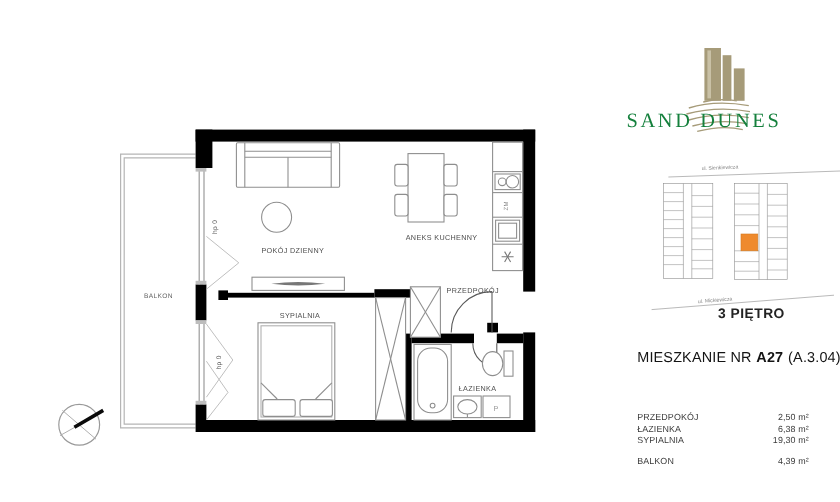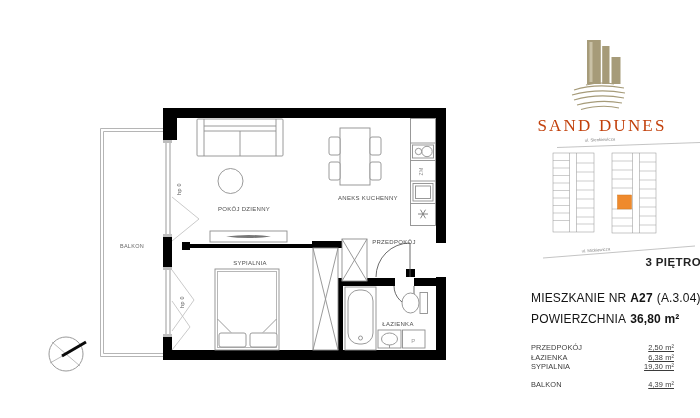--- a/index.html
+++ b/index.html
@@ -1,32 +1,32 @@
 <!DOCTYPE html>
 <html><head>
 <meta charset="utf-8">
 <style>
   html,body{margin:0;padding:0;background:#ffffff;}
   .page{position:relative;width:700px;height:418px;background:#fff;overflow:hidden;
         font-family:"Liberation Sans",sans-serif;}
   .abs{position:absolute;}
   svg{display:block;}
   .plan-label{font-family:"Liberation Sans",sans-serif;}
-  .brand-text{left:522px;top:91px;width:160px;text-align:center;
+  .brand-text{left:522px;top:91px;width:160px;
       font-family:"Liberation Serif",serif;font-size:17px;letter-spacing:2.2px;
-      color:#c2410c;white-space:nowrap;margin-top:25px;}
-  .floor-label{left:563px;top:256px;width:138px;text-align:right;
+      color:#15803d;white-space:nowrap;}
+  .floor-label{left:516px;top:256px;width:138px;text-align:right;
       font-size:11.5px;font-weight:600;letter-spacing:.4px;color:#232323;}
   .unit-line{left:531px;font-size:12px;color:#141414;letter-spacing:.15px;white-space:nowrap;}
   .unit-line b{font-weight:700;}
   .unit-line .sp{margin-right:4px;}
   .rooms-list{left:531px;top:343px;width:143px;}
   .room-row{display:flex;justify-content:space-between;font-size:7.4px;
       line-height:9.7px;color:#3b3b3b;letter-spacing:.1px;}
-  .room-row .val{text-align:left;text-decoration:underline;}
+  .room-row .val{text-align:left;}
   .balcony-row{margin-top:8px;}
 </style>
 </head>
 <body>
 
 <div class="page">
 
   <svg class="abs" style="left:0;top:0" width="700" height="418" viewBox="0 0 700 418">
 
     <g stroke="#b5b5b5" stroke-width="1" fill="none">
@@ -261,23 +261,20 @@
   </svg>
 
   <div class="abs brand-text">SAND DUNES</div>
 
   <div class="abs floor-label">3 PIĘTRO</div>
 
   <div class="abs unit-line" style="top:291px">
     <span class="sp">MIESZKANIE NR</span><b class="sp">A27</b><span>(A.3.04)</span>
   </div>
 
-  <div class="abs unit-line" style="top:312px">
-    <span class="sp">POWIERZCHNIA</span><b>36,80 m²</b>
-  </div>
 
   <div class="abs rooms-list">
     <div class="room-row">
       <span>PRZEDPOKÓJ</span>
       <span class="val">2,50 m²</span>
     </div>
     <div class="room-row">
       <span>ŁAZIENKA</span>
       <span class="val">6,38 m²</span>
     </div>

